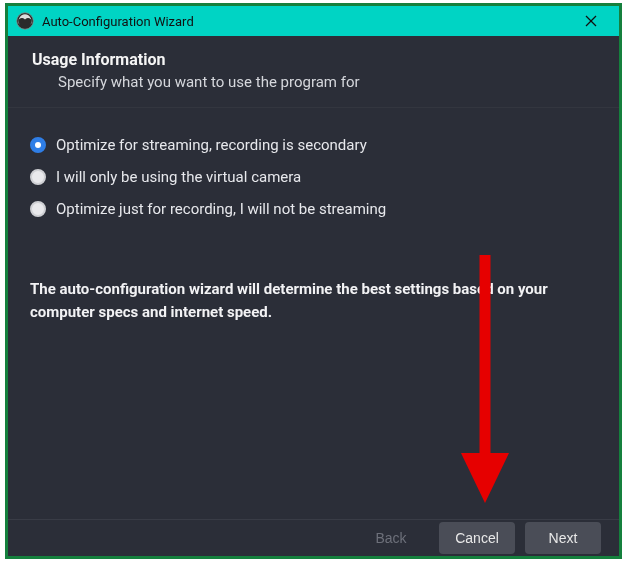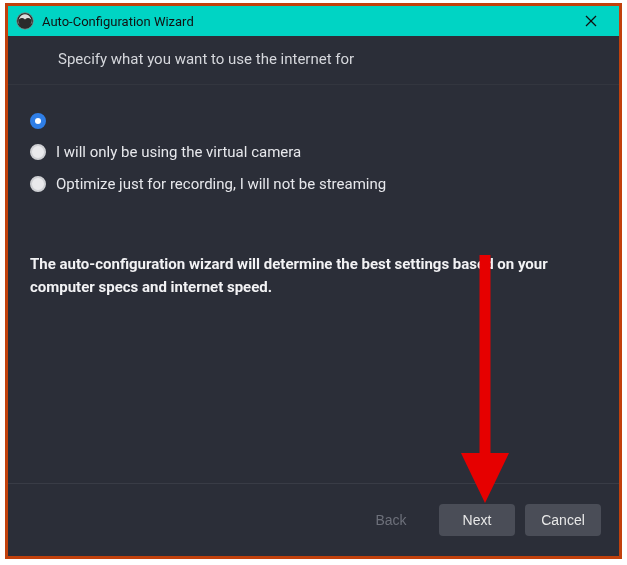--- a/index.html
+++ b/index.html
@@ -7,21 +7,21 @@
     width: 627px;
     height: 565px;
     background: #fff;
     font-family: -apple-system, BlinkMacSystemFont, "Segoe UI", Roboto, Arial, sans-serif;
     overflow: hidden;
   }
   .window {
     position: absolute;
     left: 5px; top: 3px;
     width: 617px; height: 556px;
-    border: 3px solid #c2410c;
+    border: 3px solid #15803d;
     background: #2b2e38;
     display: flex;
     flex-direction: column;
   }
   .titlebar {
     height: 30px;
     background: #00d4c4;
     display: flex;
     align-items: center;
     padding: 0 8px;
@@ -108,21 +108,21 @@
   }
   .info-text {
     color: #f2f2f4;
     font-size: 15px;
     font-weight: 700;
     line-height: 1.55;
     margin-bottom: 14px;
   }
   .button-bar {
     border-top: 1px solid #393c46;
-    padding: 20px 18px;
+    padding: 2px 18px;
     display: flex;
     justify-content: flex-end;
     gap: 10px;
     background: #2b2e38;
   }
   .btn {
     min-width: 76px;
     height: 32px;
     border-radius: 4px;
     background: #4a4d57;
@@ -163,53 +163,55 @@
     <span class="title">Auto-Configuration Wizard</span>
     <div class="close">
       <svg viewBox="0 0 12 12" width="12" height="12">
         <line x1="1" y1="1" x2="11" y2="11" stroke="#111" stroke-width="1.3"></line>
         <line x1="11" y1="1" x2="1" y2="11" stroke="#111" stroke-width="1.3"></line>
       </svg>
     </div>
   </div>
 
   <div class="header-section">
-    <div class="subheading">Specify what you want to use the internet for</div>
+    <div class="heading">Usage Information</div>
+    <div class="subheading">Specify what you want to use the program for</div>
   </div>
 
   <div class="divider"></div>
 
   <div class="content">
     <div class="radio-group">
 
       <label class="radio-item selected">
         <span class="radio-ctrl">
             <span class="radio-dot"></span>
           </span>
+        <span>Optimize for streaming, recording is secondary</span>
       </label>
 
       <label class="radio-item">
         <span class="radio-ctrl"></span>
         <span>I will only be using the virtual camera</span>
       </label>
 
       <label class="radio-item">
         <span class="radio-ctrl"></span>
         <span>Optimize just for recording, I will not be streaming</span>
       </label>
 
     </div>
 
     <div class="info-text">The auto-configuration wizard will determine the best settings based on your computer specs and internet speed.</div>
   </div>
 
   <div class="button-bar">
     <button class="btn disabled">Back</button>
+    <button class="btn">Cancel</button>
     <button class="btn">Next</button>
-    <button class="btn">Cancel</button>
   </div>
 
 </div>
 
 <svg class="arrow-annotation" viewBox="0 0 60 260">
   <line x1="30" y1="10" x2="30" y2="210" stroke="#e60000" stroke-width="11"></line>
   <polygon points="30,258 6,208 54,208" fill="#e60000"></polygon>
 </svg>
 
 </body></html>

